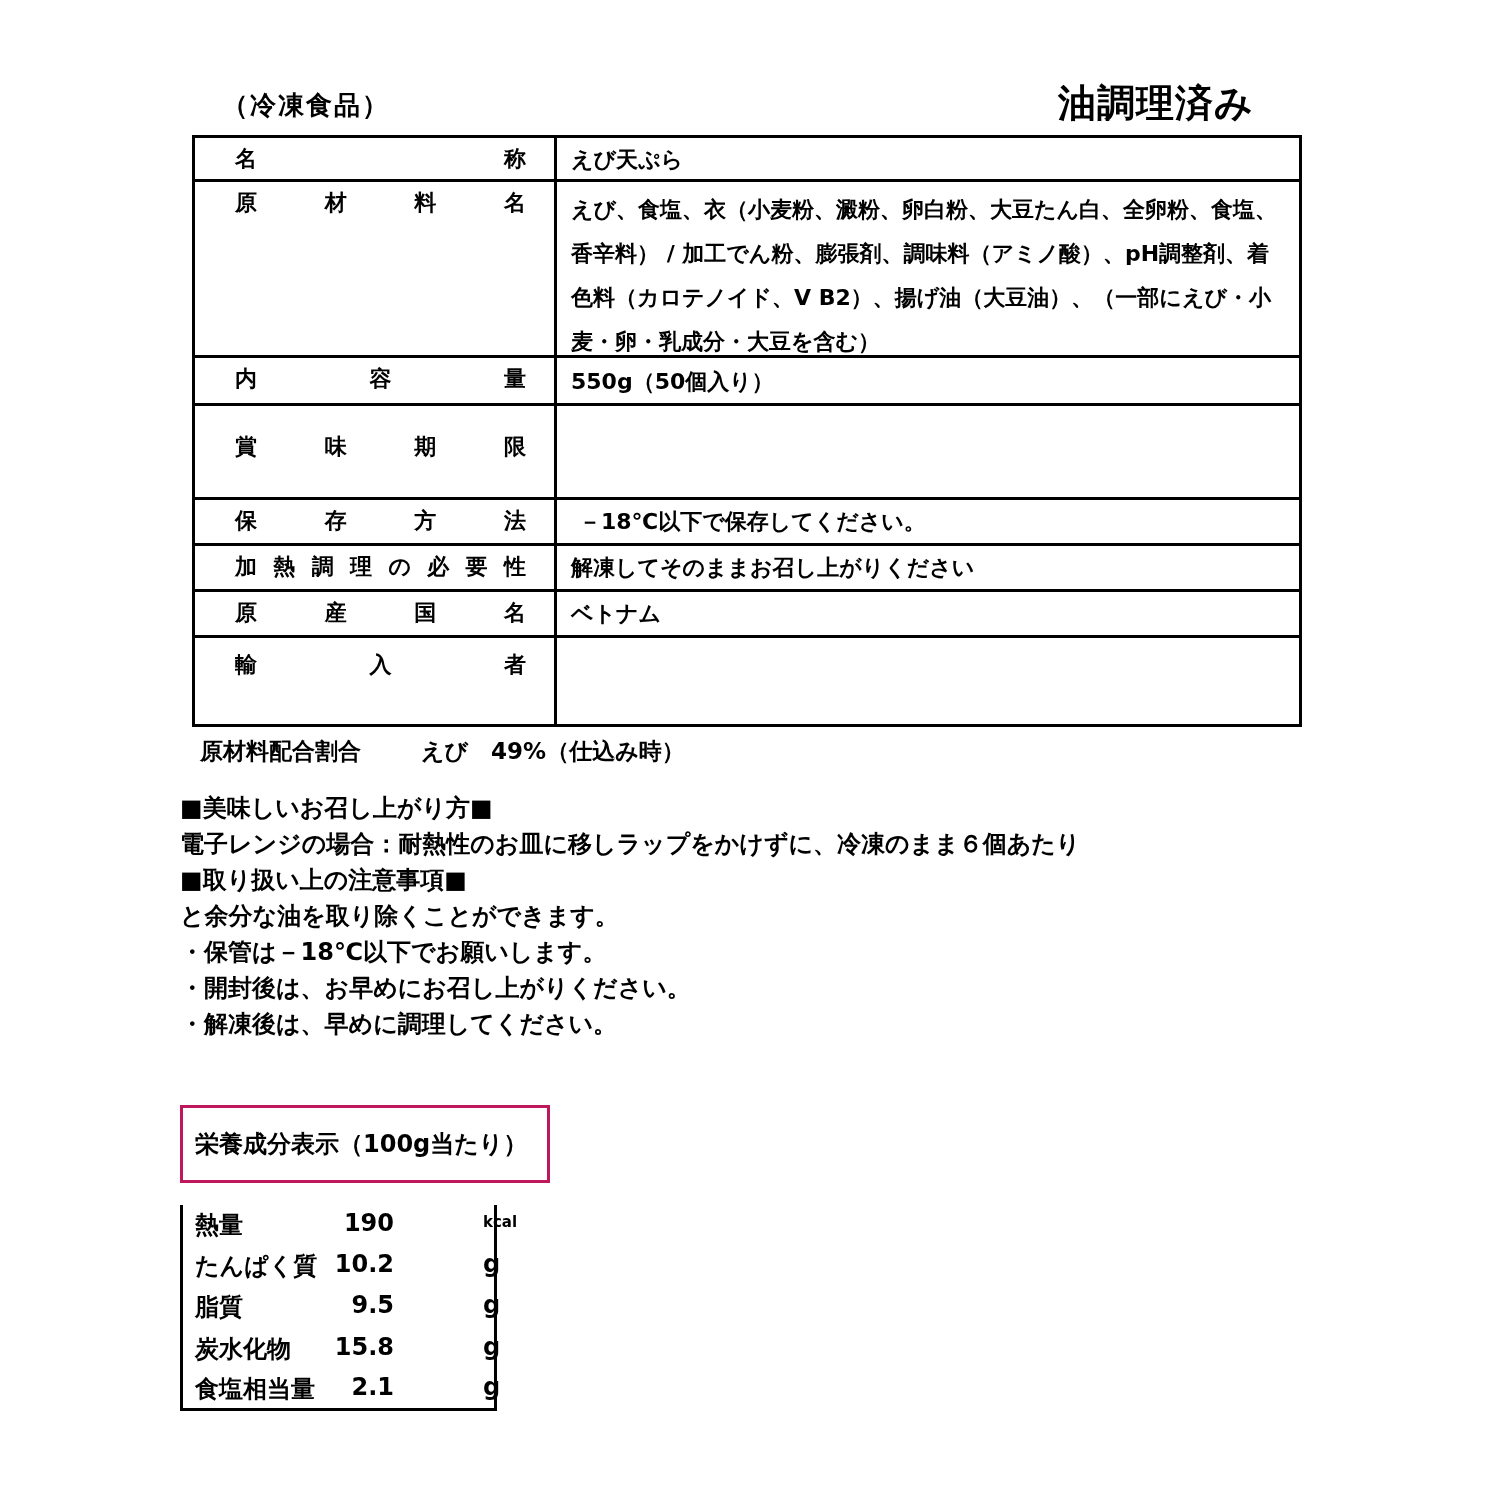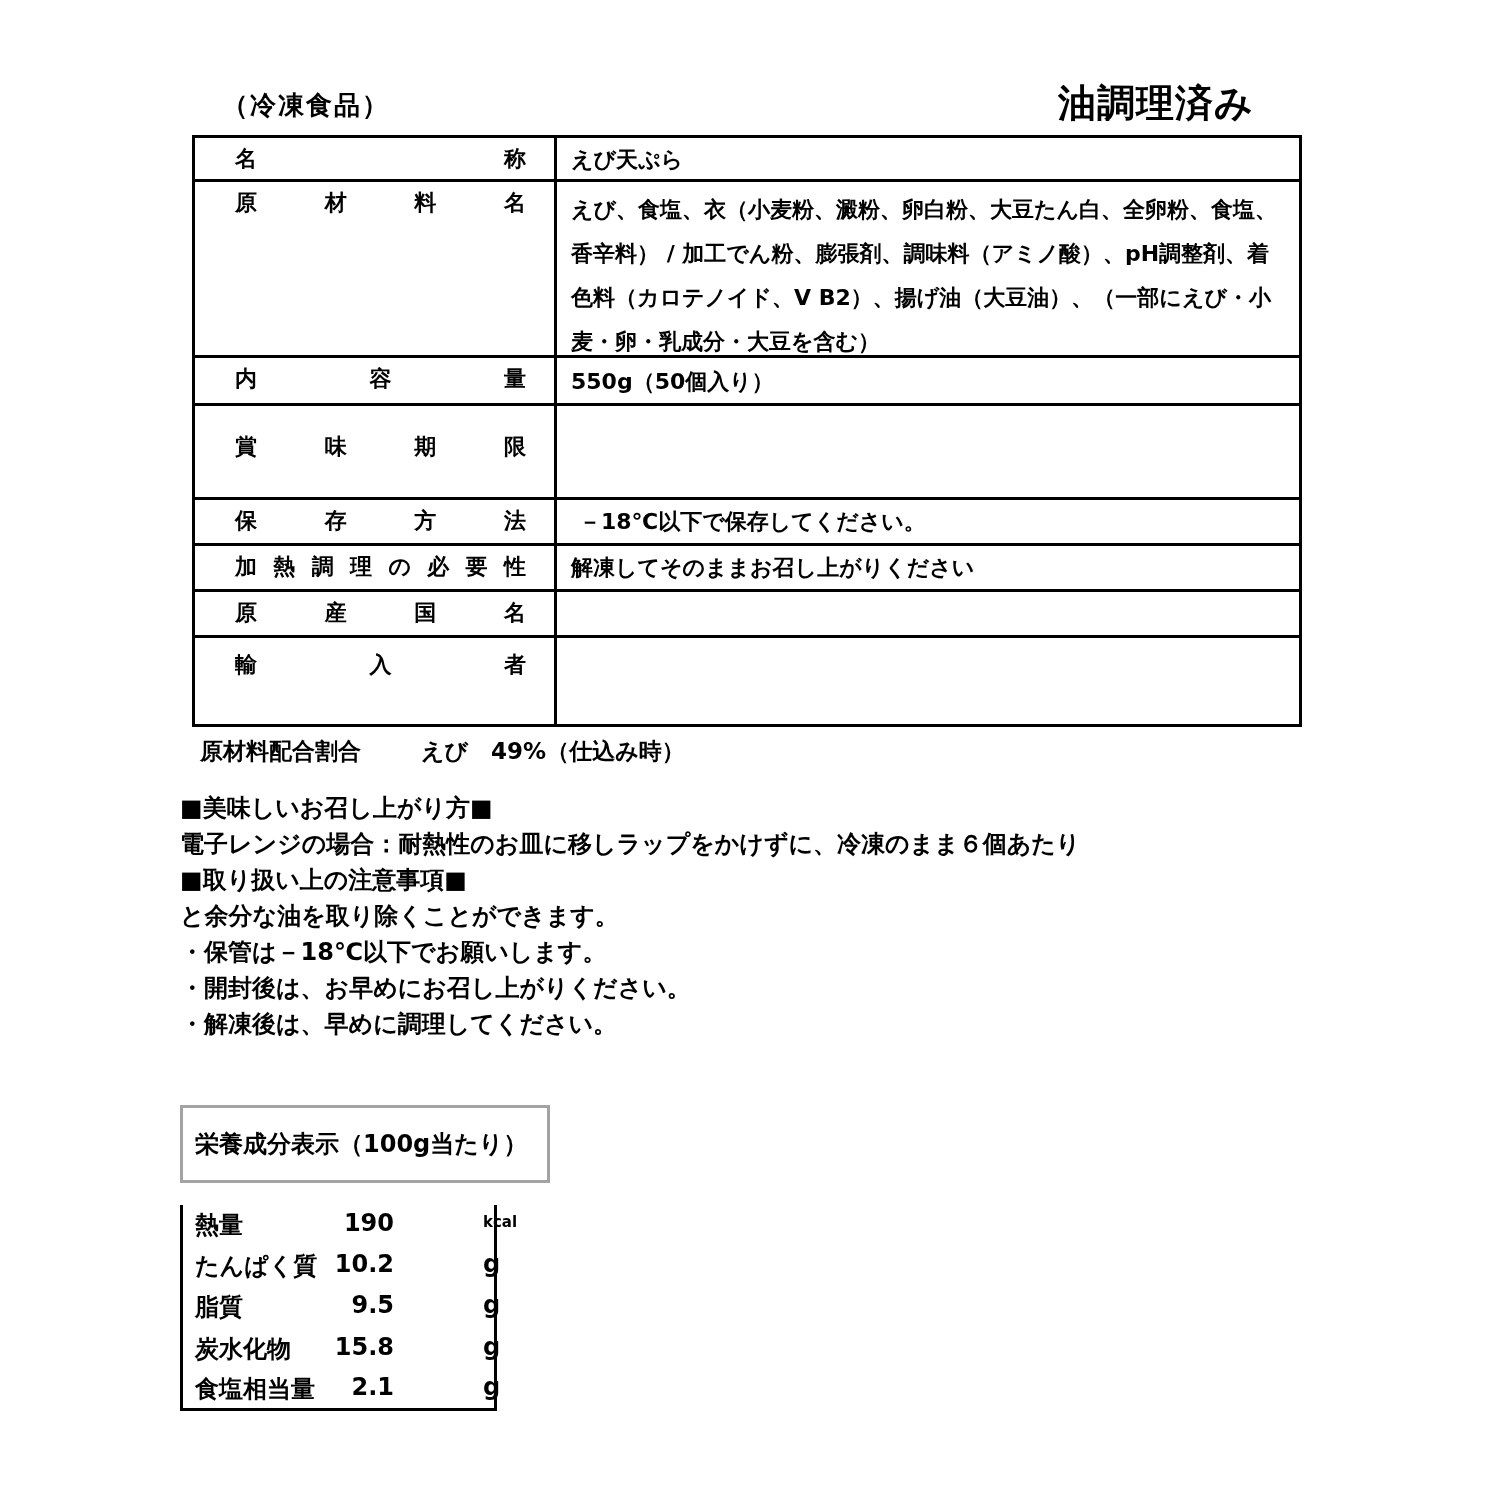--- a/index.html
+++ b/index.html
@@ -19,21 +19,21 @@
   .key span { display:inline-block; }
   .val { position:absolute; left:376px; right:12px; top:6px; font-size:22px; line-height:44px; }
 
   .ratio { left:200px; top:736px; font-size:23px; }
   .ratio .sp { display:inline-block; width:60px; }
 
   .notes { left:180px; top:790px; font-size:24px; line-height:36px; }
   .notes p { margin:0; }
 
   .nutri { position:absolute; left:180px; top:1105px; width:370px; height:330px; }
-  .nutri-head { position:absolute; left:0; top:0; width:370px; height:78px; border:3px solid #a3a3a3;
+  .nutri-head { position:absolute; left:0; top:0; width:370px; height:78px; border:3px solid #be185d;
                 box-sizing:border-box; font-size:24px; padding:20px 0 0 12px; }
   .nutri-body { position:absolute; left:0; top:70px; width:317px; height:206px; border:3px solid #000;
                 border-top:none; box-sizing:border-box;margin-top:30px; }
   .nutri-row { position:absolute; left:12px; right:10px; height:40px; font-size:24px; }
   .nutri-row .n { position:absolute; left:0; }
   .nutri-row .v { position:absolute; right:90px; text-align:right; }
   .nutri-row .u { position:absolute; left:288px; }
   .nutri-foot { position:absolute; left:-16px; top:284px; width:386px; height:46px; border:3px solid #000;
                 box-sizing:border-box; font-size:24px; padding:6px 0 0 8px; }
 </style>
@@ -99,20 +99,21 @@
     </div>
     <div class="val" style="top:0;">解凍してそのままお召し上がりください</div>
   </div>
   <div class="row" style="top:454px;height:46px;">
     <div class="key">
       <span>原</span>
       <span>産</span>
       <span>国</span>
       <span>名</span>
     </div>
+    <div class="val" style="top:0;">ベトナム</div>
   </div>
   <div class="row" style="top:500px;height:86px;">
     <div class="key" style="padding-top:12px;">
       <span>輸</span>
       <span>入</span>
       <span>者</span>
     </div>
     <div class="val"></div>
   </div>
 </div>

